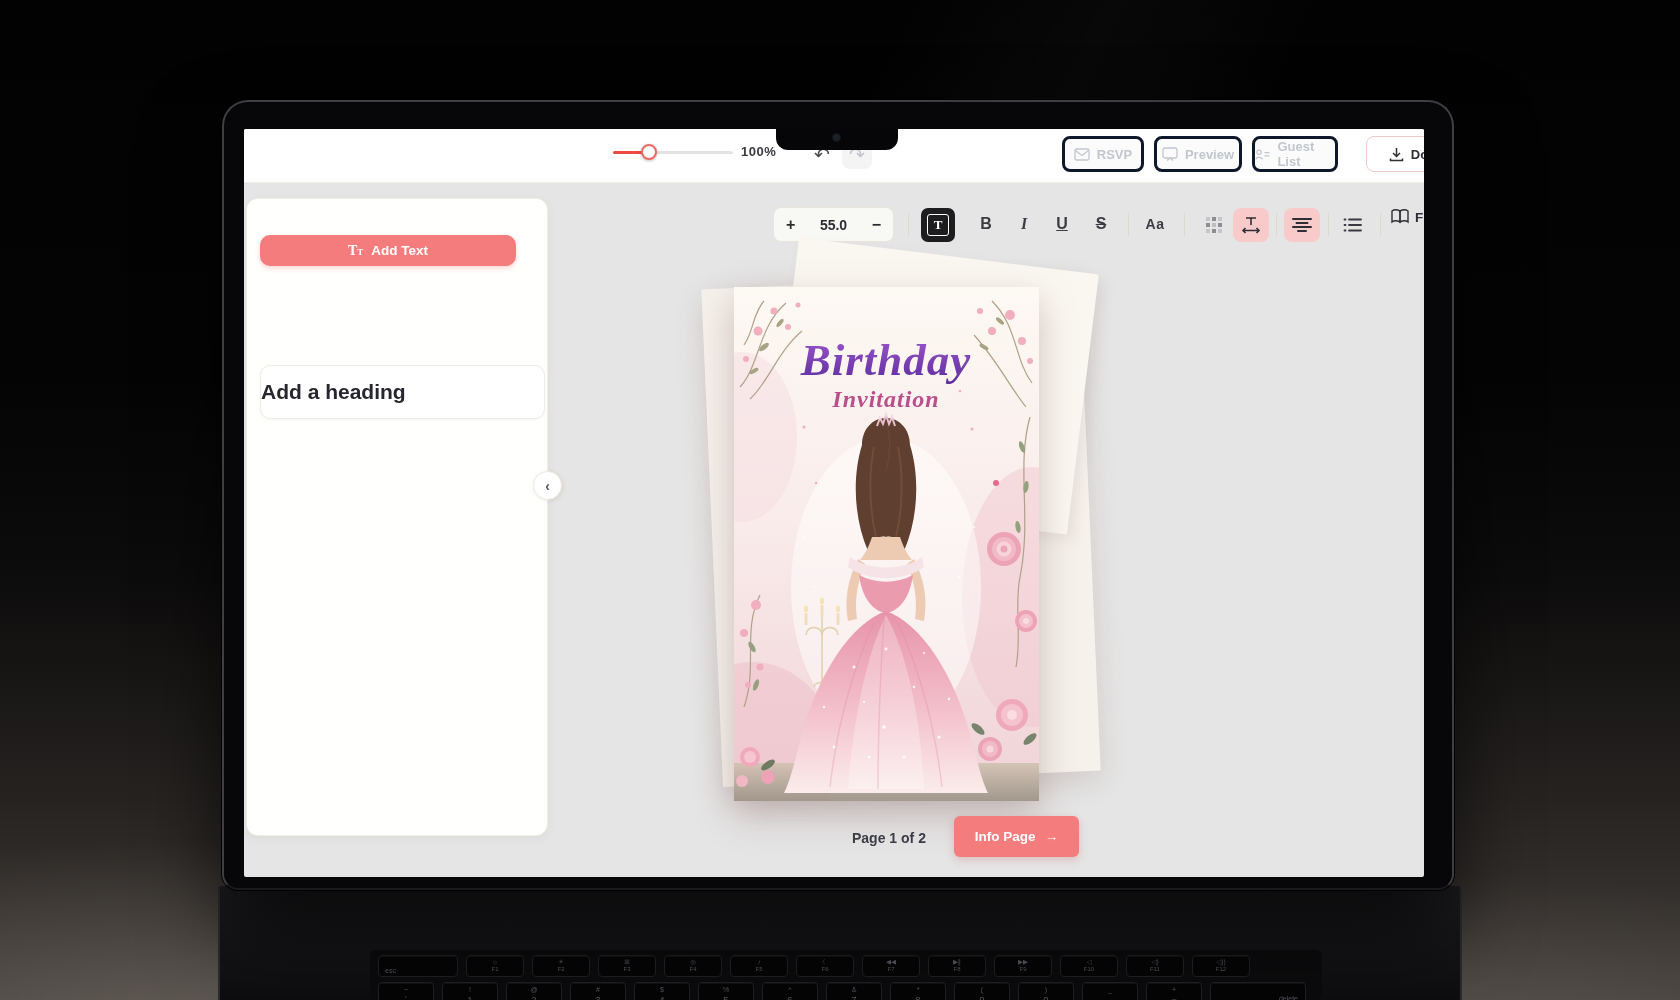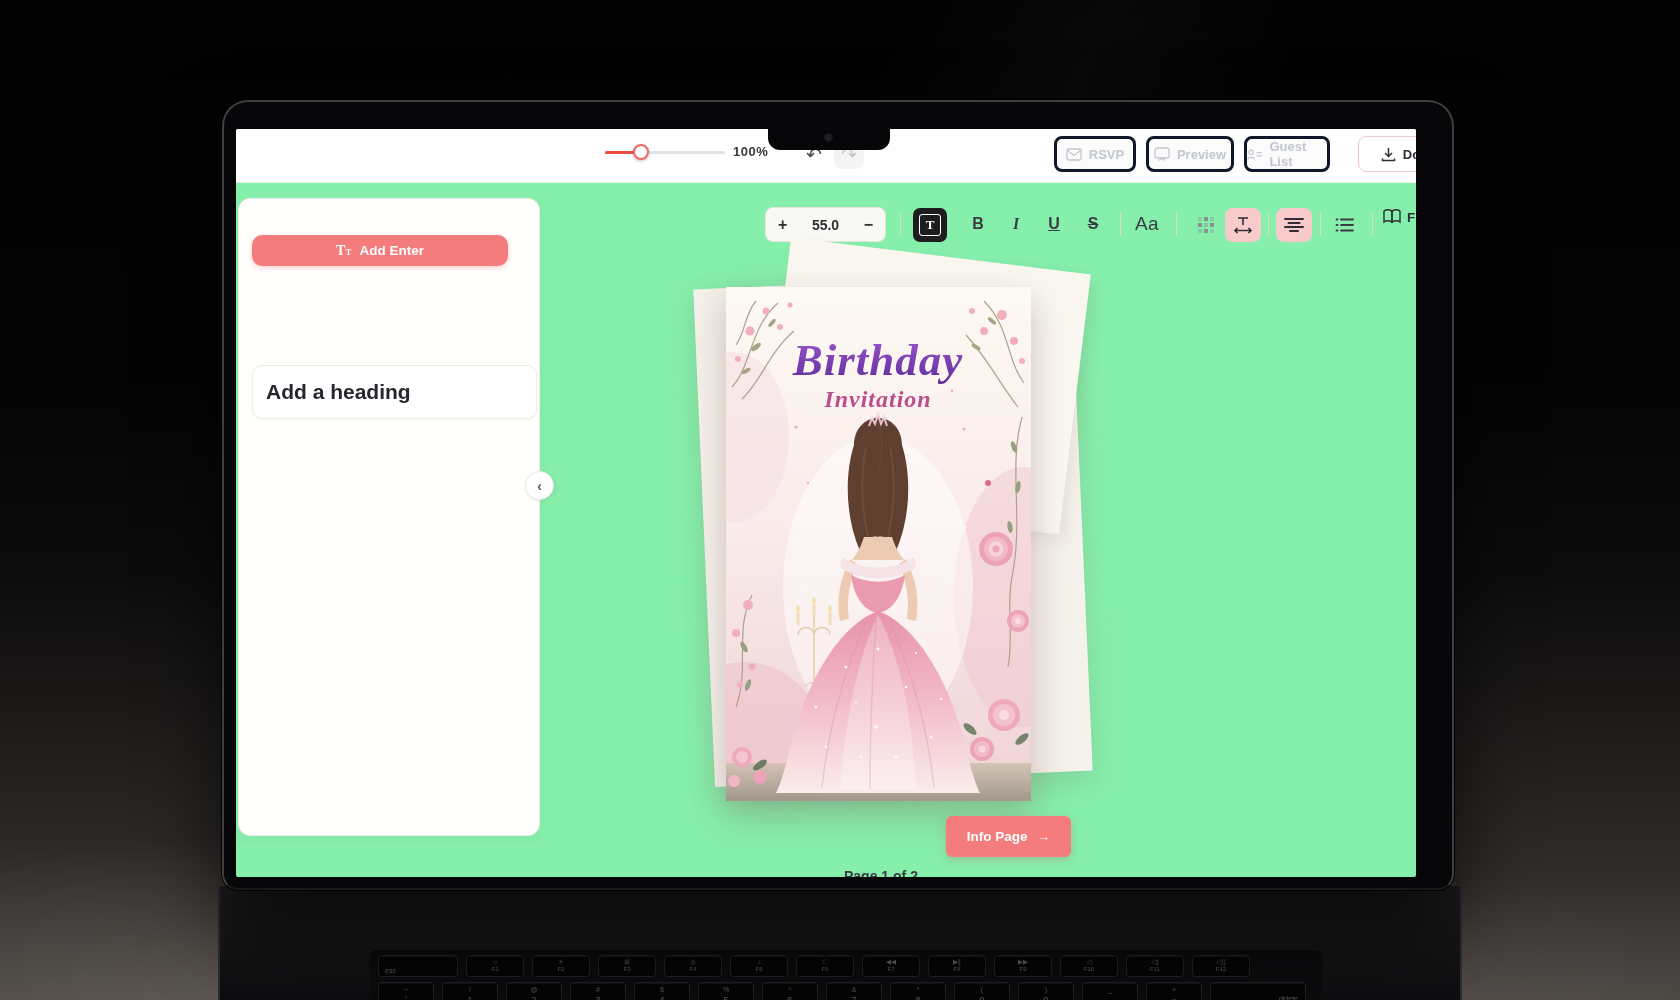--- a/index.html
+++ b/index.html
@@ -25,21 +25,21 @@
     color:#55555c;display:flex;flex-direction:column;align-items:center;justify-content:flex-start;box-sizing:border-box;}
   .key.fn{width:58px;height:22px;font-size:6px;line-height:1.2;padding-top:2px;}
   .key.fn .g{font-size:6.5px;}
   .key.esc{width:80px;height:22px;align-items:flex-start;justify-content:flex-end;padding:0 0 2px 6px;font-size:7px;}
   .key.num{width:56px;height:40px;font-size:7px;padding-top:3px;}
   .key.num .b{font-size:9.5px;margin-top:1px;}
   .key.del{width:96px;height:40px;align-items:flex-end;justify-content:flex-start;padding:12px 7px 0 0;font-size:7px;}
   .screen-frame{left:222px;top:100px;width:1232px;height:790px;background:#070709;
     border:2px solid #3e3e43;border-bottom-color:#1a1a1d;border-radius:26px 26px 16px 16px;
     box-shadow:0 0 0 1px #000,0 40px 80px rgba(0,0,0,.65);box-sizing:border-box;}
-  .screen{left:236px;top:129px;width:1180px;height:748px;background:#86efac;overflow:hidden;border-radius:2px;}
+  .screen{left:244px;top:129px;width:1180px;height:748px;background:#e5e5e5;overflow:hidden;border-radius:2px;}
   .notch{left:532px;top:0;width:122px;height:21px;background:#060608;border-radius:0 0 12px 12px;}
   .camera{left:56px;top:4px;width:9px;height:9px;border-radius:50%;background:#1c2126;box-shadow:inset 0 0 2px #000;}
   
   .topbar{left:0;top:0;width:1180px;height:53px;background:#ffffff;box-shadow:0 1px 0 #f0ece2;}
   .slider-track{left:369px;top:22px;width:120px;height:3px;background:#e3e3e5;border-radius:2px;}
   .slider-fill{left:0;top:0;width:35px;height:3px;background:#ee4b43;border-radius:2px;}
   .slider-knob{left:28px;top:-7px;width:16px;height:16px;border-radius:50%;background:#fff;border:2px solid #ee6a63;box-sizing:border-box;box-shadow:0 1px 3px rgba(0,0,0,.25);}
   .zoom-label{left:497px;top:15px;font-size:13px;font-weight:700;color:#3a3a40;letter-spacing:.5px;}
   .undo{left:570px;top:14px;font-size:19px;color:#4c4c52;}
   .redo-wrap{left:598px;top:10px;width:30px;height:30px;background:#f4f4f5;border-radius:8px;display:flex;align-items:center;justify-content:center;}
@@ -62,50 +62,50 @@
   .tb-div{position:absolute;top:84px;width:1px;height:23px;background:#ddd9cf;}
   .tbox{left:677px;top:79px;width:34px;height:34px;background:#1d1d20;border-radius:7px;display:flex;align-items:center;justify-content:center;}
   .tbox .inner{width:20px;height:20px;border:1.6px solid #fff;border-radius:3px;display:flex;align-items:center;justify-content:center;
     color:#fff;font-family:"Liberation Serif",serif;font-size:13px;font-weight:700;}
   .fmt{position:absolute;top:80px;width:30px;height:30px;display:flex;align-items:center;justify-content:center;
     font-size:16px;color:#3b3b42;}
   .fmt.b{font-weight:800;}
   .fmt.i{font-family:"Liberation Serif",serif;font-style:italic;font-weight:700;}
   .fmt.u{text-decoration:underline;font-weight:600;}
   .fmt.s{text-decoration:line-through;font-weight:600;}
-  .fmt.aa{font-size:19px;font-weight:400;letter-spacing:.5px;}
+  .fmt.aa{font-size:14px;font-weight:700;letter-spacing:.5px;}
   .icon-sq{position:absolute;top:79px;width:36px;height:34px;border-radius:8px;display:flex;align-items:center;justify-content:center;}
   .icon-sq.pink{background:#f9caca;}
   .flip-group{left:1147px;top:80px;display:flex;align-items:center;gap:6px;color:#2e2e36;font-size:13.5px;font-weight:700;}
   
   .sidebar{left:2px;top:69px;width:302px;height:638px;background:#fffffe;border:1px solid #f1ede2;border-radius:12px;
     box-shadow:0 3px 10px rgba(90,80,60,.06);box-sizing:border-box;}
   .add-text-btn{left:13px;top:36px;width:256px;height:31px;background:#f47c7c;border-radius:10px;
     display:flex;align-items:center;justify-content:center;gap:8px;color:#fff;font-size:13.5px;font-weight:700;
     box-shadow:0 2px 5px rgba(244,124,124,.35);}
   .tt-icon{font-family:"Liberation Serif",serif;font-weight:700;}
   .tt-icon .big{font-size:14px;}
   .tt-icon .small{font-size:9px;}
   .edit-area{left:13px;top:74px;width:272px;height:72px;border:1.5px solid #b79ce0;border-radius:10px;background:#fff;
     font-family:"Liberation Sans",sans-serif;font-size:13px;color:#444;padding:12px;box-sizing:border-box;resize:none;outline:none;}
   .edit-area::placeholder{color:#9a9aa2;}
   .text-card{position:absolute;left:13px;width:285px;background:#fff;border:1px solid #efece3;border-radius:10px;
-    box-shadow:0 1px 3px rgba(90,80,60,.05);display:flex;align-items:center;padding-left:13px;box-sizing:border-box;color:#26262e;}
+    box-shadow:0 1px 3px rgba(90,80,60,.05);display:flex;align-items:center;box-sizing:border-box;color:#26262e;}
   .text-card.h1{top:166px;height:54px;font-size:21px;font-weight:700;}
   .text-card.h2{top:229px;height:45px;font-size:16px;font-weight:700;}
   .text-card.body{top:282px;height:44px;font-size:13px;font-weight:700;}
   .collapse-btn{left:289px;top:342px;width:27px;height:27px;border-radius:50%;background:#fff;border:1px solid #eeeae0;
     box-shadow:1px 1px 4px rgba(90,80,60,.12);display:flex;align-items:center;justify-content:center;
     color:#55555c;font-size:14px;font-weight:700;}
   
   .envelope{position:absolute;background:#f5f1eb;}
   .env-a{left:468px;top:152px;width:378px;height:498px;transform:rotate(-2.5deg);box-shadow:0 10px 28px rgba(120,90,80,.18);}
   .env-b{left:538px;top:126px;width:302px;height:262px;transform:rotate(7deg);background:#faf7f1;box-shadow:6px 6px 14px rgba(120,90,80,.10);}
   .card{left:490px;top:158px;width:305px;height:514px;box-shadow:0 14px 34px rgba(130,90,85,.35);}
-  .page-indicator{left:608px;top:701px;font-size:14px;font-weight:700;color:#3c3c46;margin-top:38px;}
+  .page-indicator{left:608px;top:701px;font-size:14px;font-weight:700;color:#3c3c46;}
   .info-page-btn{left:710px;top:687px;width:125px;height:41px;background:#f47c7c;border-radius:6px;
     display:flex;align-items:center;justify-content:center;gap:9px;color:#fff;font-size:13.5px;font-weight:700;
     box-shadow:0 3px 8px rgba(200,100,100,.3);}
   svg{display:block;}
 </style>
 </head>
 <body>
 
 <div class="abs laptop-body">
   <div class="abs kb-well">
@@ -525,21 +525,21 @@
   <div class="abs info-page-btn">
     <span>Info Page</span>
     <span>→</span>
   </div>
 
   <div class="abs sidebar">
     <div class="abs add-text-btn">
       <span class="tt-icon">
         <span class="big">T</span><span class="small">T</span>
       </span>
-      <span>Add Enter</span>
+      <span>Add Text</span>
     </div>
     <div class="text-card h1">Add a heading</div>
   </div>
   <div class="abs collapse-btn">
     <span>‹</span>
   </div>
 
 </div>
 
 </body></html>

